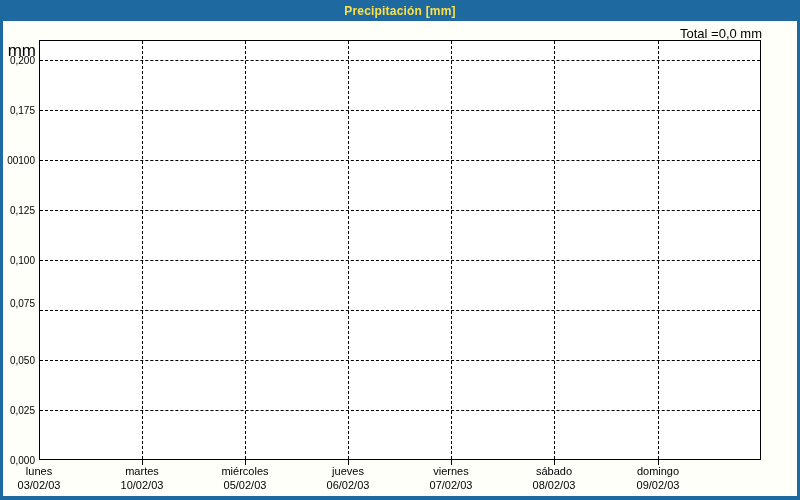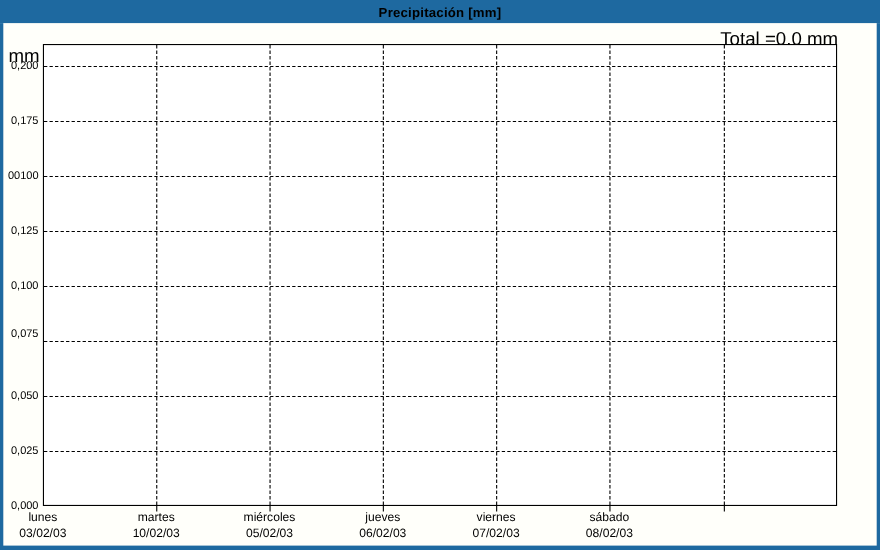--- a/index.html
+++ b/index.html
@@ -8,30 +8,30 @@
     width:800px;height:500px;
     background:#fffffa;
     font-family:"Liberation Sans","DejaVu Sans",sans-serif;
     color:#000;
     overflow:hidden;
     box-sizing:border-box;
   }
   .titlebar{
     position:absolute;left:0;top:0;width:800px;height:21px;
     background:#1e69a0;
-    color:#000000;font-size:12px;font-weight:bold;
+    color:#fde047;font-size:12px;font-weight:bold;
     display:flex;align-items:center;justify-content:center;
     letter-spacing:0.2px;
   }
   .frame-left{position:absolute;left:0;top:21px;width:3px;height:479px;background:#1e69a0;}
   .frame-right{position:absolute;right:0;top:21px;width:3px;height:479px;background:#1e69a0;}
   .frame-bottom{position:absolute;left:0;bottom:0;width:800px;height:4px;background:#1e69a0;}
   .total-label{
     position:absolute;top:26px;left:562px;width:200px;
-    text-align:right;font-size:17px;
+    text-align:right;font-size:13px;
   }
   .unit-label{
     position:absolute;top:41px;left:0;width:36px;
     text-align:right;font-size:17px;
   }
   .plot{
     position:absolute;left:39px;top:40px;width:722px;height:420px;
     box-sizing:border-box;
     border:1px solid #000;
     background:#fff;
@@ -117,14 +117,18 @@
     <div>06/02/03</div>
   </div>
   <div class="xtick" style="left:399px">
     <div>viernes</div>
     <div>07/02/03</div>
   </div>
   <div class="xtick" style="left:502px">
     <div>sábado</div>
     <div>08/02/03</div>
   </div>
+  <div class="xtick" style="left:606px">
+    <div>domingo</div>
+    <div>09/02/03</div>
+  </div>
 
 </div>
 
 </body></html>

